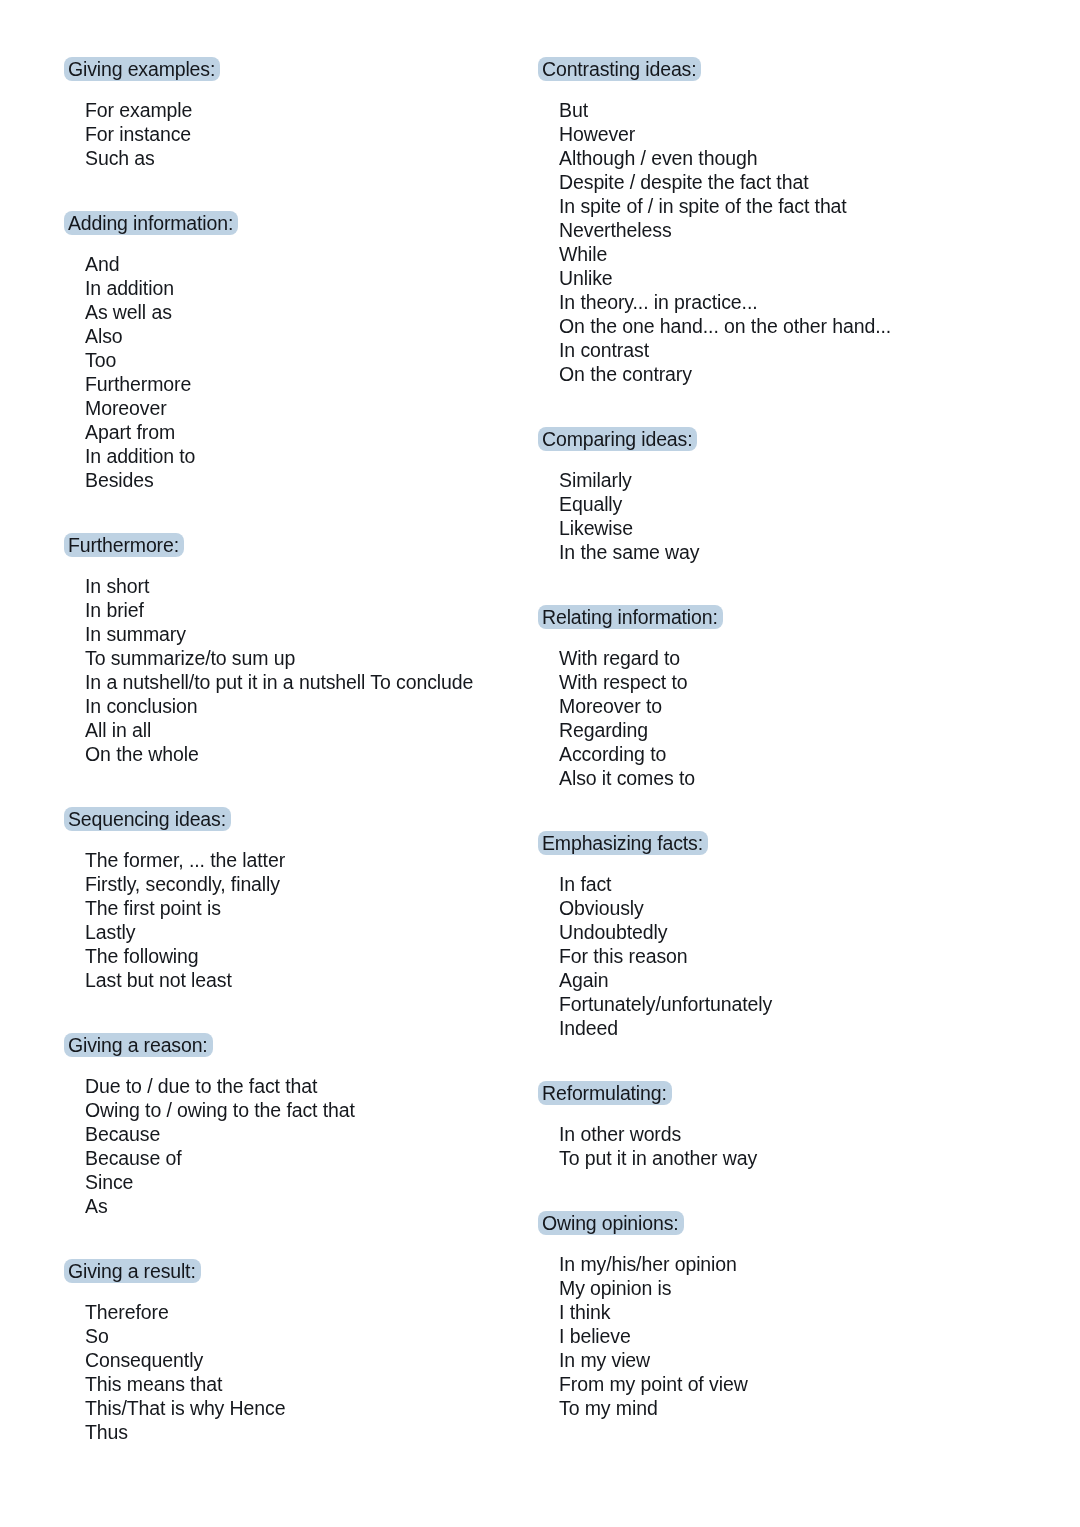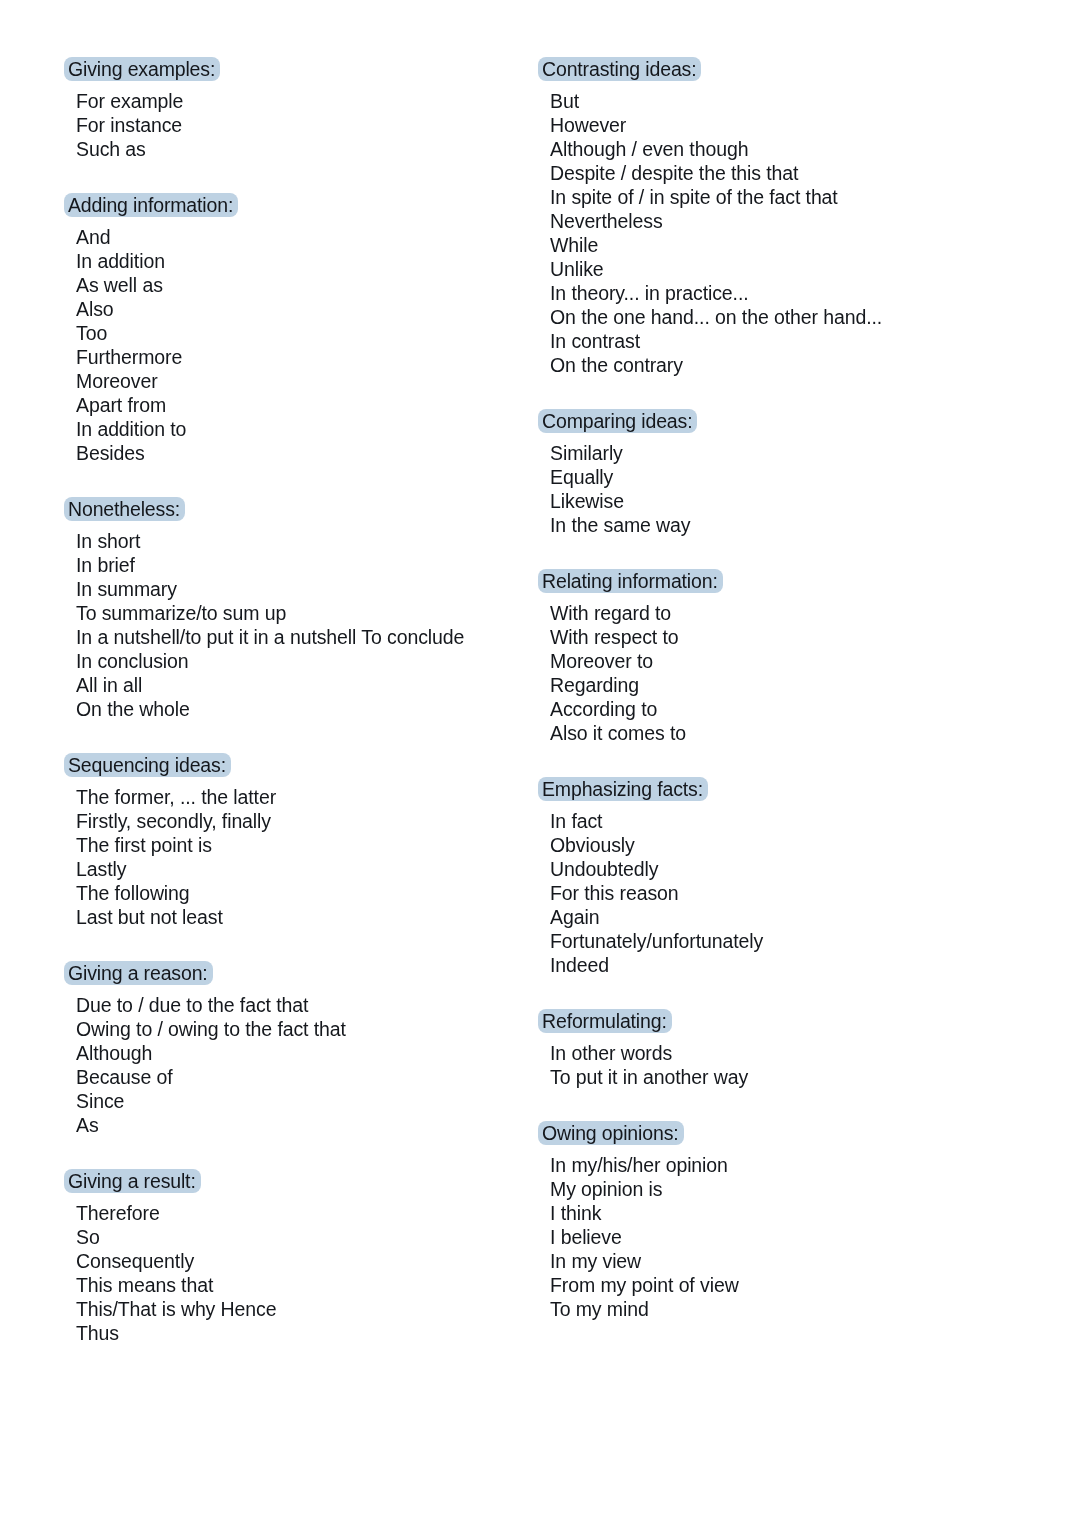--- a/index.html
+++ b/index.html
@@ -68,21 +68,21 @@
     background-color: #bed2e3;
     border-radius: 8px;
     padding: 0 5px 0 4px;
     margin: 0 0 0 -4px;
     white-space: nowrap;
     letter-spacing: -0.15px;
   }
 
   .section-items {
     list-style: none;
-    margin: 8px;
+    margin: 17px;
     padding: 0;
   }
 
   .section-item {
     font-size: 19.5px;
     line-height: 24px;
     font-weight: 400;
     color: #15181d;
     white-space: nowrap;
     letter-spacing: -0.1px;
@@ -111,21 +111,21 @@
             <li class="section-item">Also</li>
             <li class="section-item">Too</li>
             <li class="section-item">Furthermore</li>
             <li class="section-item">Moreover</li>
             <li class="section-item">Apart from</li>
             <li class="section-item">In addition to</li>
             <li class="section-item">Besides</li>
           </ul>
         </div>
         <div class="section">
-          <div><span class="section-heading">Nonetheless:</span></div>
+          <div><span class="section-heading">Furthermore:</span></div>
           <ul class="section-items">
             <li class="section-item">In short</li>
             <li class="section-item">In brief</li>
             <li class="section-item">In summary</li>
             <li class="section-item">To summarize/to sum up</li>
             <li class="section-item">In a nutshell/to put it in a nutshell To conclude</li>
             <li class="section-item">In conclusion</li>
             <li class="section-item">All in all</li>
             <li class="section-item">On the whole</li>
           </ul>
@@ -139,21 +139,21 @@
             <li class="section-item">Lastly</li>
             <li class="section-item">The following</li>
             <li class="section-item">Last but not least</li>
           </ul>
         </div>
         <div class="section">
           <div><span class="section-heading">Giving a reason:</span></div>
           <ul class="section-items">
             <li class="section-item">Due to / due to the fact that</li>
             <li class="section-item">Owing to / owing to the fact that</li>
-            <li class="section-item">Although</li>
+            <li class="section-item">Because</li>
             <li class="section-item">Because of</li>
             <li class="section-item">Since</li>
             <li class="section-item">As</li>
           </ul>
         </div>
         <div class="section">
           <div><span class="section-heading">Giving a result:</span></div>
           <ul class="section-items">
             <li class="section-item">Therefore</li>
             <li class="section-item">So</li>
@@ -164,21 +164,21 @@
           </ul>
         </div>
       </div>
     <div class="column right">
         <div class="section">
           <div><span class="section-heading">Contrasting ideas:</span></div>
           <ul class="section-items">
             <li class="section-item">But</li>
             <li class="section-item">However</li>
             <li class="section-item">Although / even though</li>
-            <li class="section-item">Despite / despite the this that</li>
+            <li class="section-item">Despite / despite the fact that</li>
             <li class="section-item">In spite of / in spite of the fact that</li>
             <li class="section-item">Nevertheless</li>
             <li class="section-item">While</li>
             <li class="section-item">Unlike</li>
             <li class="section-item">In theory... in practice...</li>
             <li class="section-item">On the one hand... on the other hand...</li>
             <li class="section-item">In contrast</li>
             <li class="section-item">On the contrary</li>
           </ul>
         </div>

